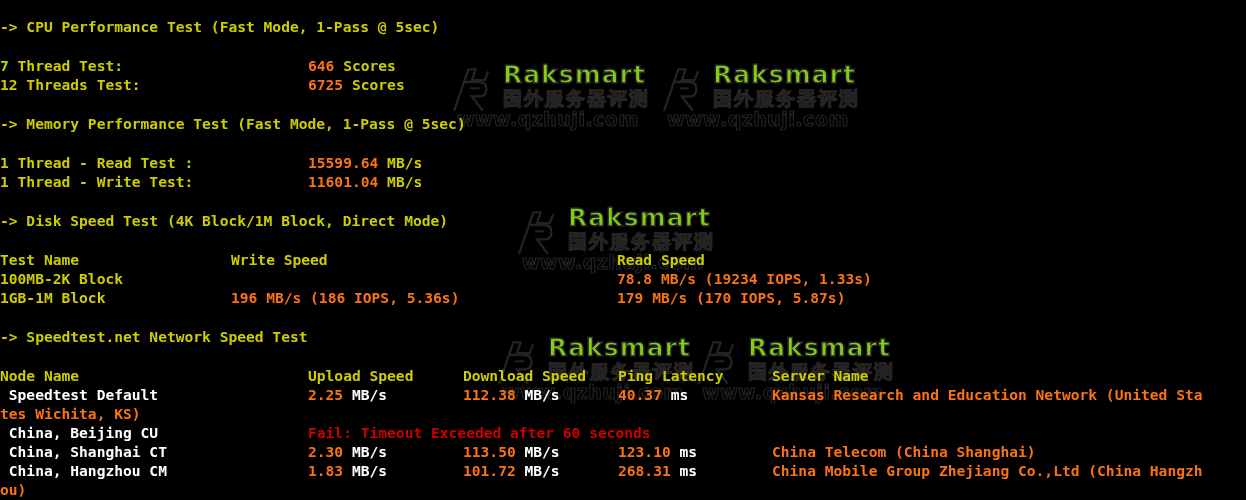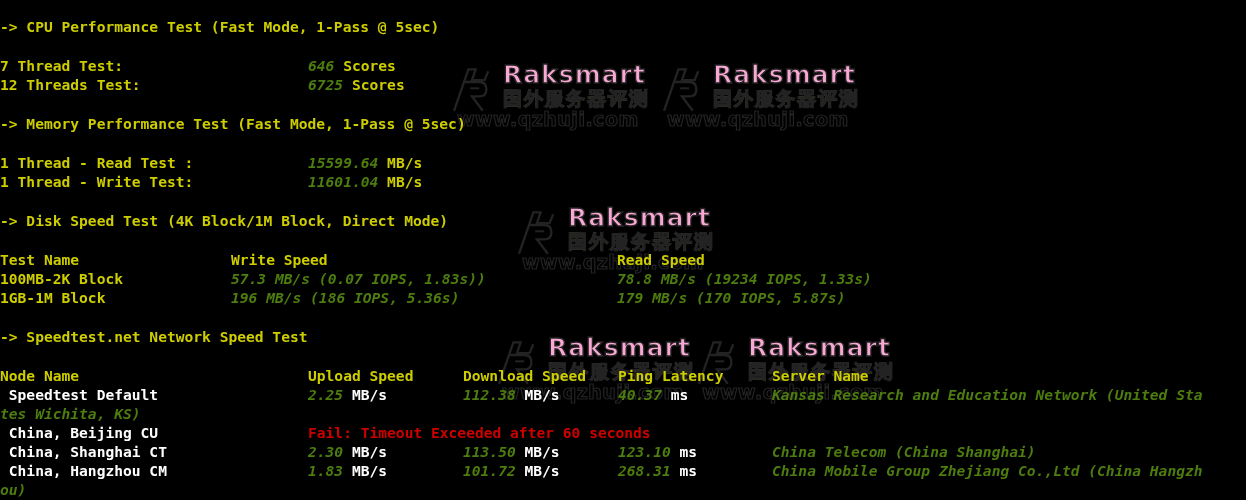--- a/index.html
+++ b/index.html
@@ -48,21 +48,21 @@
   .wm-text {
     display: flex;
     flex-direction: column;
     line-height: 1.0;
   }
   .wm-brand {
     font-family: "DejaVu Sans", "Liberation Sans", sans-serif;
     font-weight: bold;
     font-size: 25px;
     letter-spacing: 1px;
-    color: #f9a8d4;
+    color: #84cc16;
     -webkit-text-stroke: 1.4px #232323;
     text-shadow: 0 0 0 #232323;
   }
   .wm-cn {
     font-family: "DejaVu Sans", "Liberation Sans", sans-serif;
     font-weight: bold;
     font-size: 19px;
     letter-spacing: 2px;
     color: #fde047;
     -webkit-text-stroke: 1.2px #232323;
@@ -91,21 +91,21 @@
     white-space: pre;
     font-family: "DejaVu Sans Mono", "Liberation Mono", monospace;
     font-size: 14.6px;
     font-weight: bold;
     line-height: 19.2px;
     height: 19.2px;
     letter-spacing: 0px;
   }
   .seg { white-space: pre; }
   .c-yellow { color: #cdcd00; }
-  .c-cyan   { color: #4d7c0f; font-style: italic; }
+  .c-cyan   { color: #f97316; }
   .c-white  { color: #ffffff; }
   .c-red    { color: #cd0000; }
 </style>
 </head>
 <body>
 
 <div id="terminal">
 
   <div class="wm-layer">
 
@@ -204,21 +204,20 @@
     <div class="line" style="top:172px;"><span class="seg c-yellow">1 Thread - Write Test:</span></div>
     <div class="line" style="top:172px; left:308px;"><span class="seg c-cyan">11601.04</span><span class="seg c-yellow"> </span><span class="seg c-yellow">MB/s</span></div>
 
     <div class="line" style="top:211px;"><span class="seg c-yellow">-&gt; Disk Speed Test (4K Block/1M Block, Direct Mode)</span></div>
 
     <div class="line" style="top:250px;"><span class="seg c-yellow">Test Name</span></div>
     <div class="line" style="top:250px; left:231px;"><span class="seg c-yellow">Write Speed</span></div>
     <div class="line" style="top:250px; left:617px;"><span class="seg c-yellow">Read Speed</span></div>
 
     <div class="line" style="top:269px;"><span class="seg c-yellow">100MB-2K Block</span></div>
-    <div class="line" style="top:269px; left:231px;"><span class="seg c-cyan">57.3 MB/s (0.07 IOPS, 1.83s))</span></div>
     <div class="line" style="top:269px; left:617px;"><span class="seg c-cyan">78.8 MB/s (19234 IOPS, 1.33s)</span></div>
 
     <div class="line" style="top:288px;"><span class="seg c-yellow">1GB-1M Block</span></div>
     <div class="line" style="top:288px; left:231px;"><span class="seg c-cyan">196 MB/s (186 IOPS, 5.36s)</span></div>
     <div class="line" style="top:288px; left:617px;"><span class="seg c-cyan">179 MB/s (170 IOPS, 5.87s)</span></div>
 
     <div class="line" style="top:327px;"><span class="seg c-yellow">-&gt; Speedtest.net Network Speed Test</span></div>
 
     <div class="line" style="top:366px;"><span class="seg c-yellow">Node Name</span></div>
     <div class="line" style="top:366px; left:308px;"><span class="seg c-yellow">Upload Speed</span></div>

